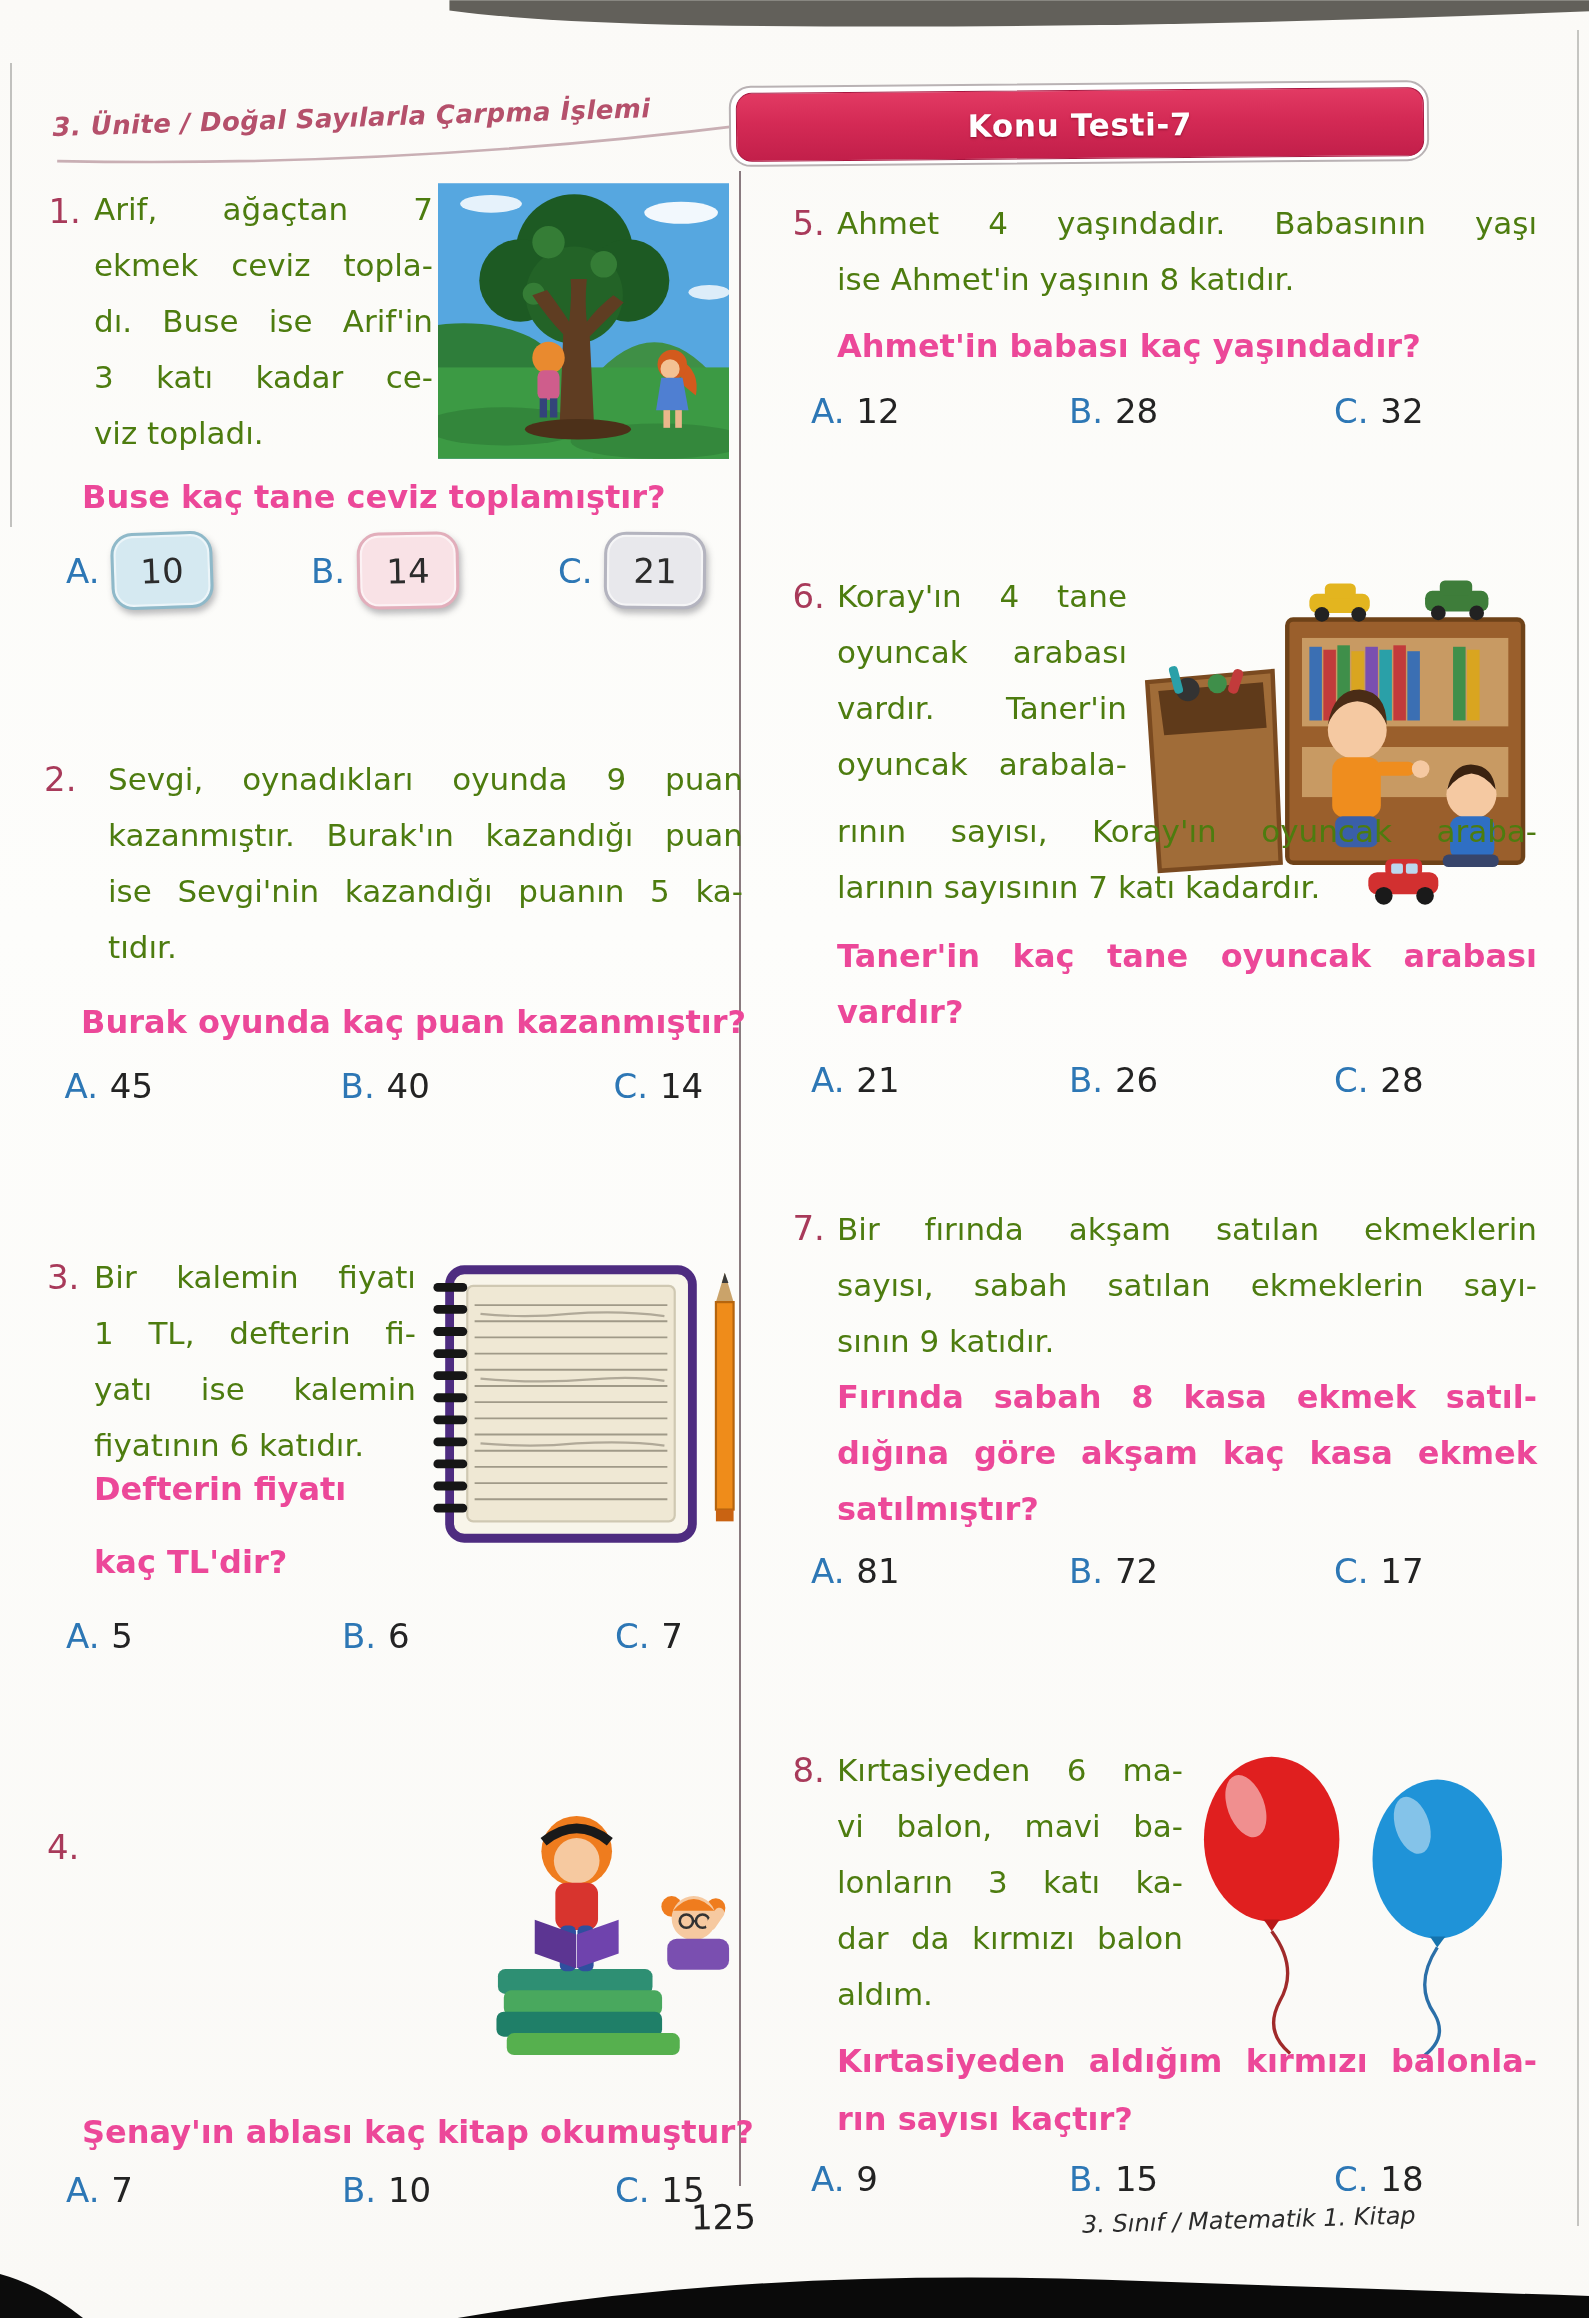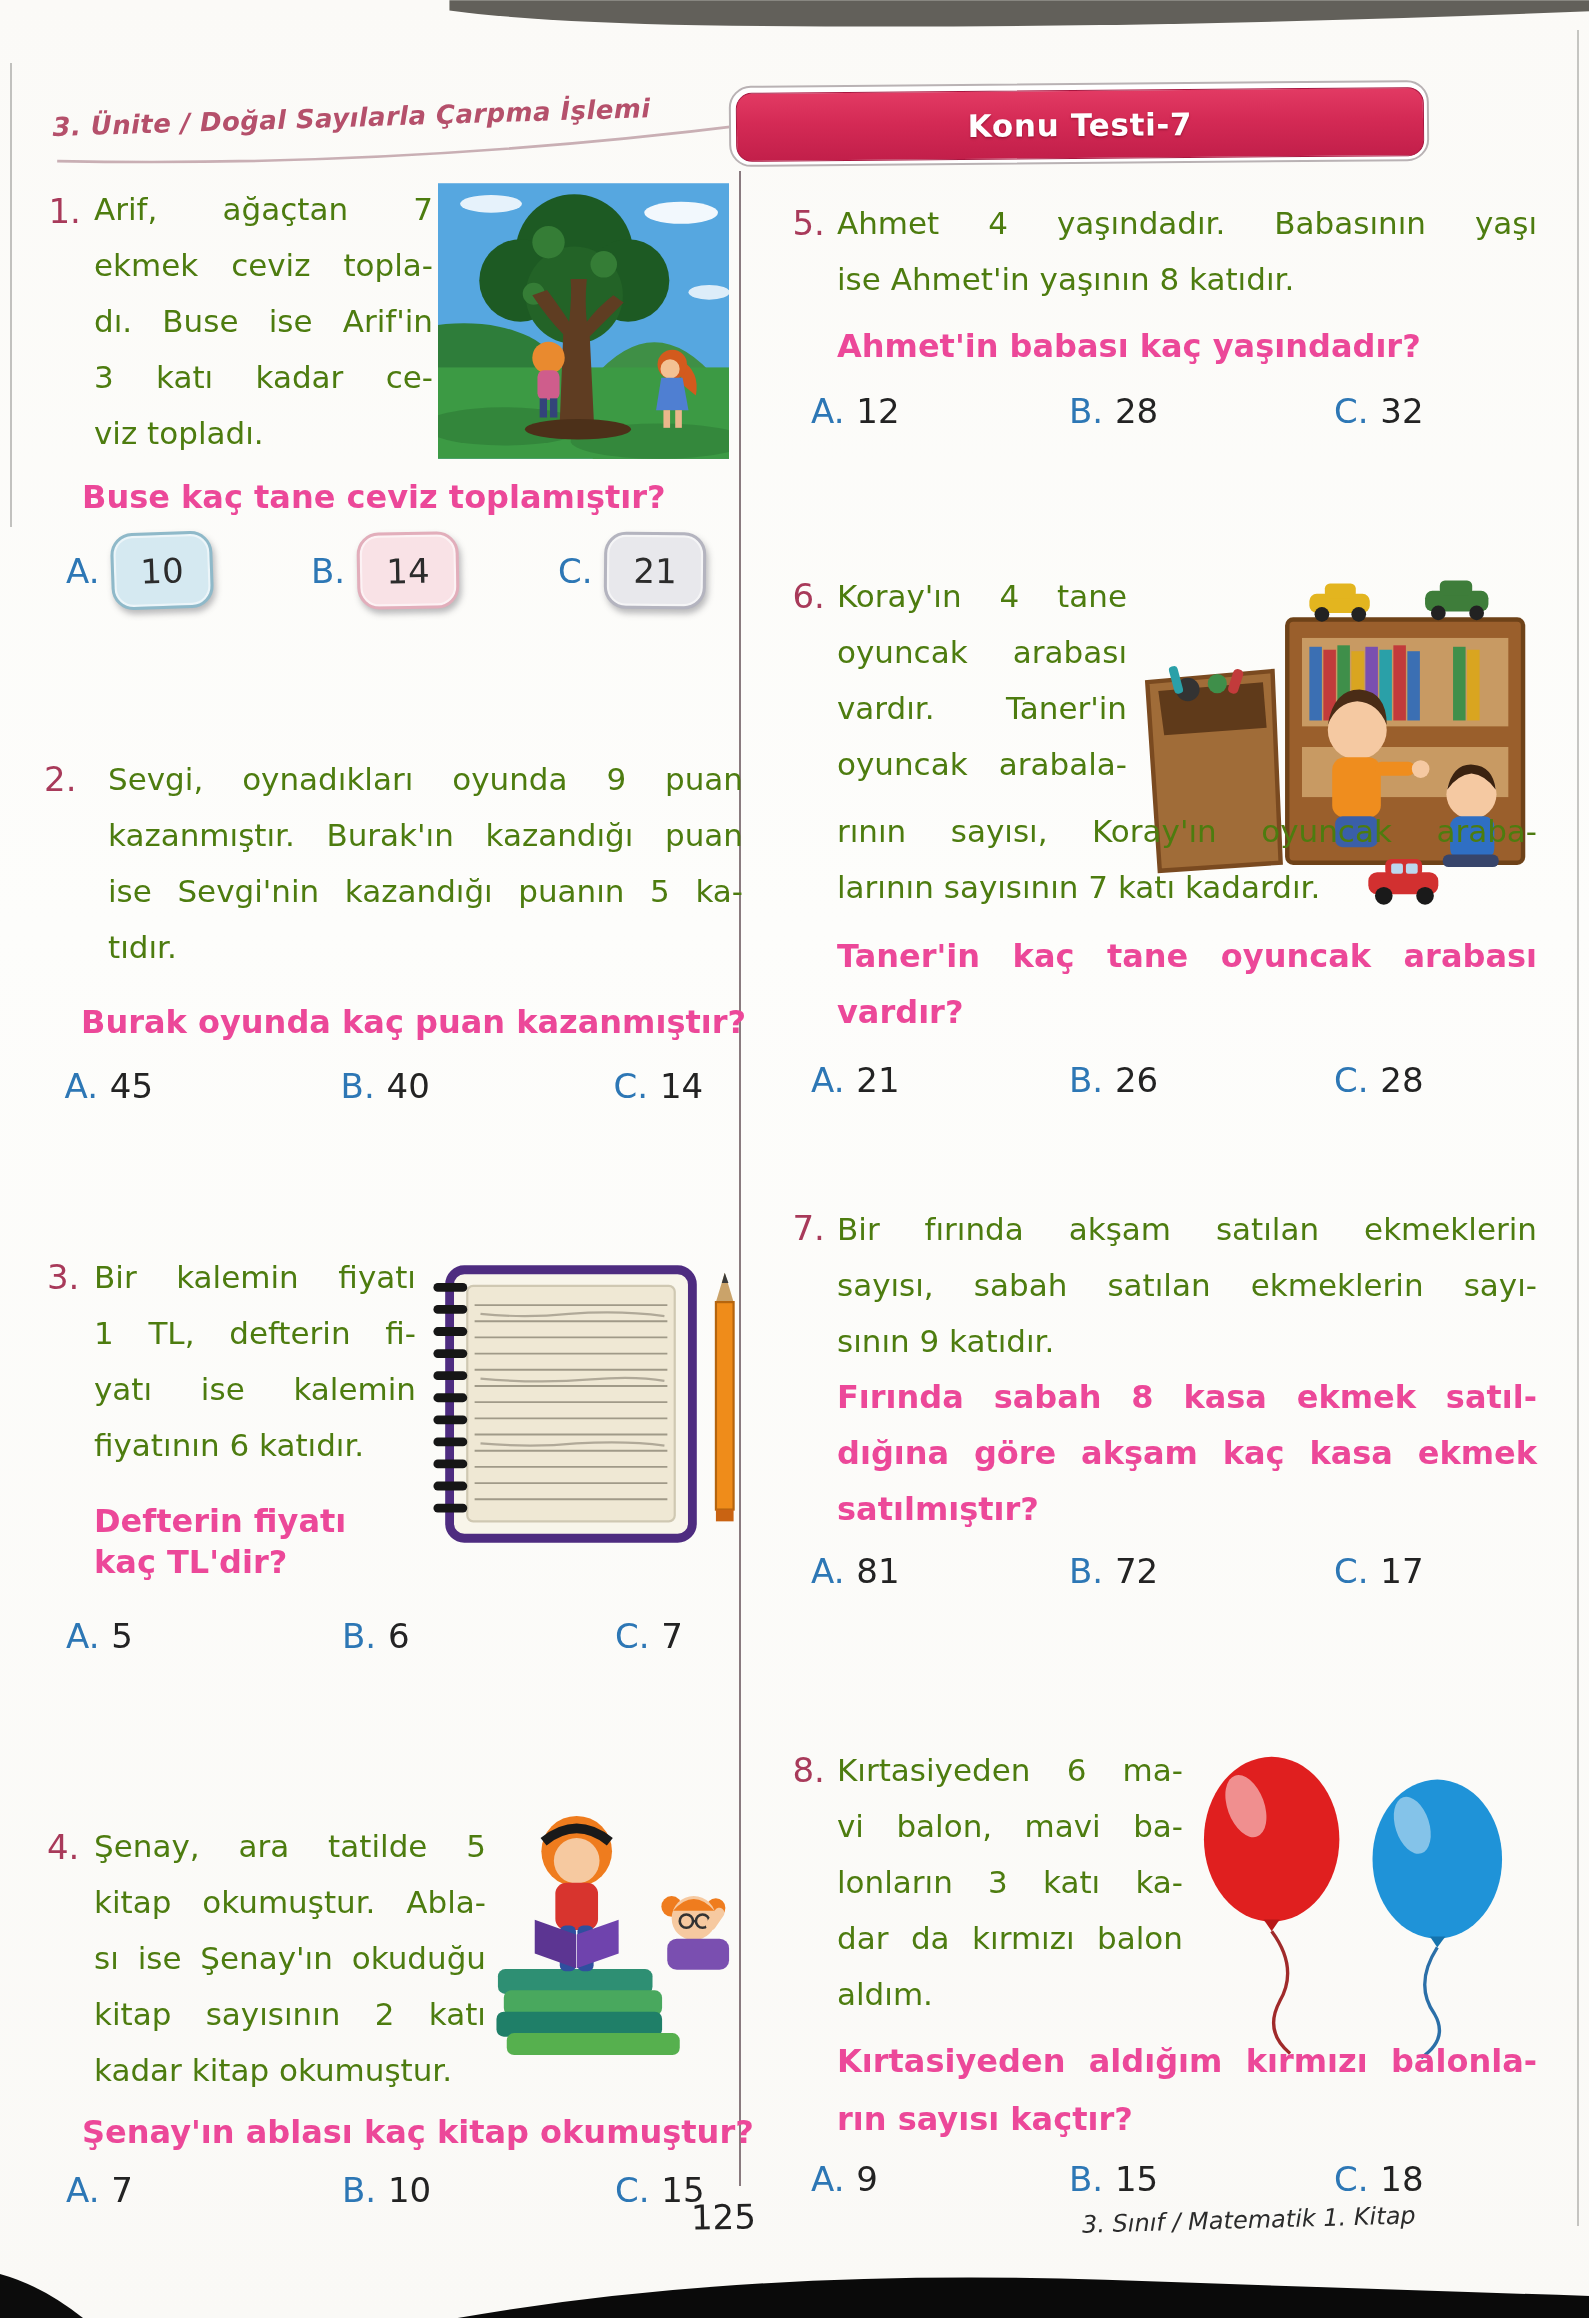--- a/index.html
+++ b/index.html
@@ -210,47 +210,40 @@
         <rect x="6" y="148" width="46" height="12" rx="6"></rect>
           <rect x="6" y="178" width="46" height="12" rx="6"></rect>
         <rect x="6" y="208" width="46" height="12" rx="6"></rect>
           <rect x="6" y="238" width="46" height="12" rx="6"></rect>
         <rect x="6" y="268" width="46" height="12" rx="6"></rect>
           <rect x="6" y="298" width="46" height="12" rx="6"></rect>
         <rect x="6" y="328" width="46" height="12" rx="6"></rect>
       </g>
     </svg>
   </figure>
-  <div class="ask" style="left:50px;top:246px;">Defterin fiyatı</div>
+  <div class="ask" style="left:50px;top:214px;">Defterin fiyatı</div>
   <div class="ask" style="left:50px;top:287px;">kaç TL'dir?</div>
   <div class="optrow" style="left:22px;top:352px;width:674px;">
     <div class="opt" style="left:0;">
       <span class="oletter">A.</span>
       <span class="ovalue">5</span>
     </div>
     <div class="opt" style="left:276px;">
       <span class="oletter">B.</span>
       <span class="ovalue">6</span>
     </div>
     <div class="opt" style="left:549px;">
       <span class="oletter">C.</span>
       <span class="ovalue">7</span>
     </div>
   </div>
 </section>
 
 <section class="question" style="left:44px;top:1811px;width:696px;height:413px;">
   <span class="qnum" style="left:2.9px;top:11.8px;">4.</span>
-  <div class="qbody" style="left:50px;top:7.4px;width:392px;">
-    <div class="bline just">Şenay, ara tatilde 5</div>
-    <div class="bline just">kitap okumuştur. Abla-</div>
-    <div class="bline just">sı ise Şenay'ın okuduğu</div>
-    <div class="bline just">kitap sayısının 2 katı</div>
-    <div class="bline">kadar kitap okumuştur.</div>
-  </div>
   <figure class="illus" style="left:448px;top:-14.7px;width:243px;height:265px;">
     <svg viewBox="0 0 330 360">
       <rect x="8" y="235" width="210" height="34" rx="10" fill="#2e8f73"></rect>
       <rect x="16" y="264" width="215" height="34" rx="10" fill="#49a85e"></rect>
       <rect x="6" y="293" width="225" height="34" rx="10" fill="#1f7f68"></rect>
       <rect x="20" y="322" width="235" height="30" rx="10" fill="#56b04e"></rect>
       <circle cx="115" cy="75" r="48" fill="#ef7c1e"></circle>
       <path d="M70,62 Q115,26 160,62" stroke="#1a1a1a" stroke-width="13" fill="none"></path>
       <circle cx="115" cy="88" r="31" fill="#f6c9a0"></circle>
       <rect x="86" y="118" width="58" height="64" rx="15" fill="#d8342e"></rect>

